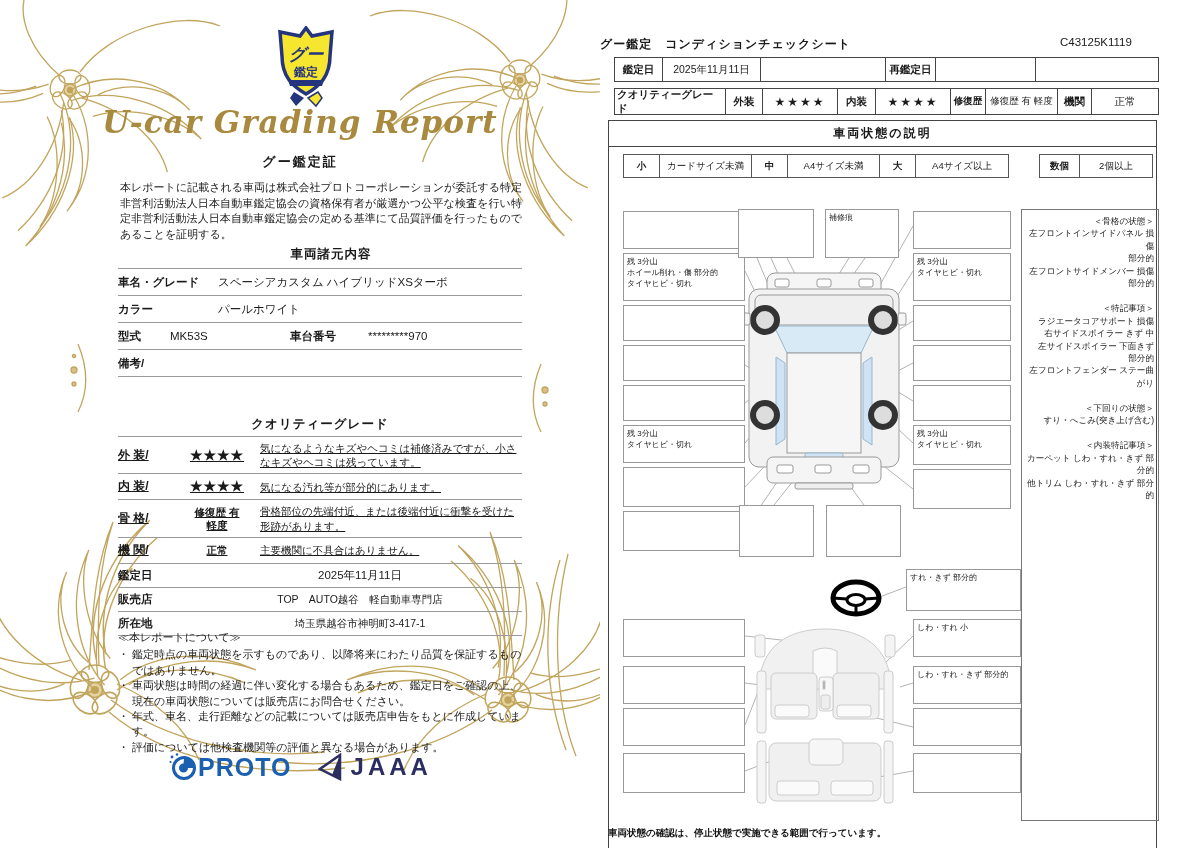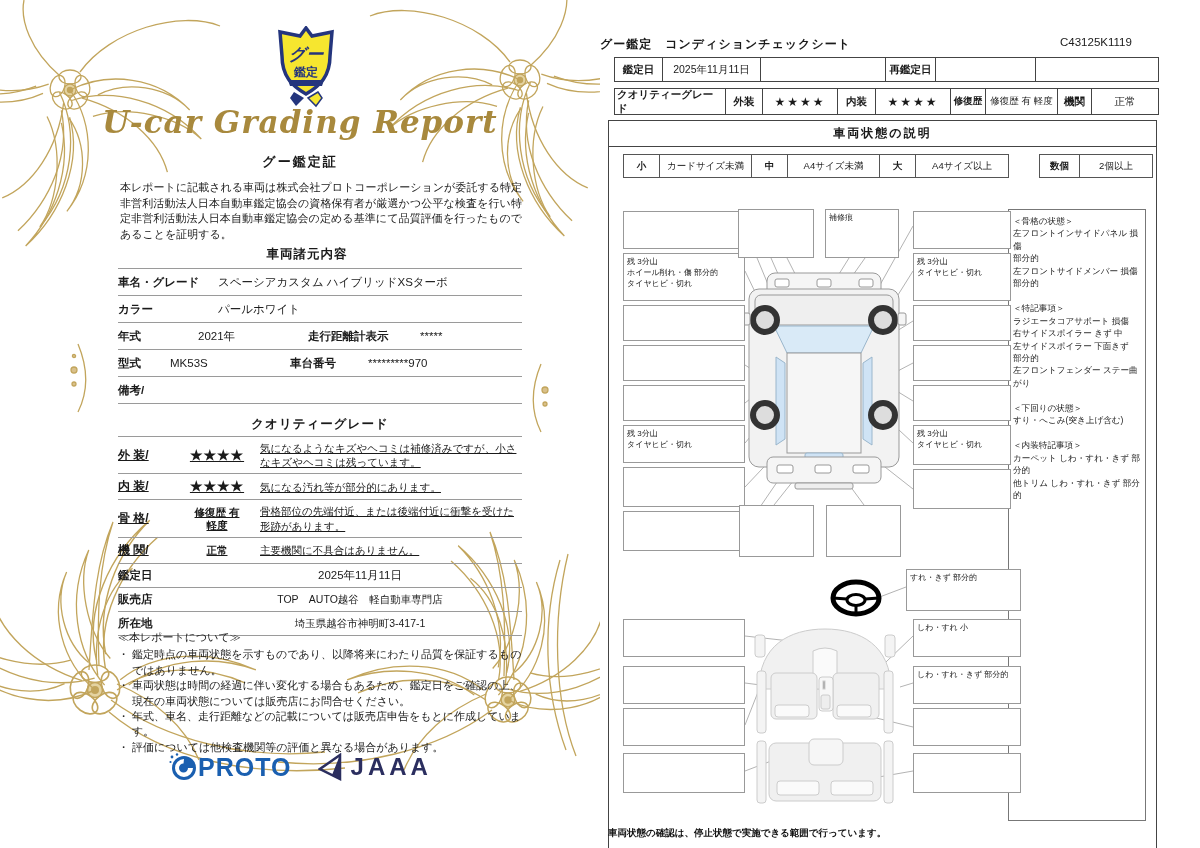--- a/index.html
+++ b/index.html
@@ -39,21 +39,21 @@
   .cell:last-child{border-right:none;}
   .cell.b{font-weight:bold;}
   .stars2{font-size:12px;letter-spacing:2px;}
   #main-box{left:8px;top:120px;width:549px;height:820px;border:1.5px solid #444;box-sizing:border-box;padding-left:40px;}
   #mb-head{left:0;top:0;width:100%;height:26px;border-bottom:1.5px solid #444;display:flex;align-items:center;justify-content:center;font-weight:bold;font-size:12px;letter-spacing:2px;box-sizing:border-box;}
   .legend{display:flex;border:1px solid #555;height:22px;box-sizing:content-box;}
   .lcell{border-right:1px solid #555;display:flex;align-items:center;justify-content:center;font-size:9.5px;box-sizing:border-box;}
   .lcell:last-child{border-right:none;}
   .lcell.k{font-weight:bold;}
   .tire-note{left:14px;top:62px;font-size:8px;line-height:1.5;color:#111;}
-  #cond-col{left:399px;top:88px;width:138px;height:612px;border:1px solid #777;box-sizing:border-box;padding:5px 4px;font-size:8.6px;line-height:1.45;white-space:pre-line;color:#222;}
+  #cond-col{left:412px;top:88px;width:138px;height:612px;border:1px solid #777;box-sizing:border-box;padding:5px 4px;font-size:8.6px;line-height:1.45;white-space:pre-line;color:#222;text-align:right;}
   .abox{position:absolute;border:1px solid #999;background:#fff;font-size:8px;line-height:1.4;padding:2px 3px;white-space:pre-line;box-sizing:border-box;color:#222;}
   #rp-footer{left:8px;top:827px;width:549px;font-size:9.5px;font-weight:bold;color:#111;}
 </style>
 </head>
 <body>
 
 <div id="left-page" class="abs">
 
   <svg class="abs" width="600" height="848" viewBox="0 0 600 848" style="left:0;top:0;" fill="none" stroke="#c2a55c" stroke-width="1.3">
     <defs>
@@ -134,35 +134,29 @@
     <text x="32" y="50" text-anchor="middle" font-size="12" font-weight="bold" fill="#24357d" font-family="Liberation Sans, sans-serif">鑑定</text>
     <path d="M14,54 L50,54 L48,60 L16,60 Z" fill="#24357d"></path>
     <path d="M20,66 L30,72 L22,80 L16,72 Z" fill="#24357d"></path>
     <path d="M44,66 L34,72 L42,80 L48,72 Z" fill="#f6e62f" stroke="#24357d" stroke-width="1.5"></path>
   </svg>
 
   <div class="abs lp-title">U-car Grading Report</div>
   <div class="abs lp-subtitle">グー鑑定証</div>
   <div class="abs lp-intro">本レポートに記載される車両は株式会社プロトコーポレーションが委託する特定非営利活動法人日本自動車鑑定協会の資格保有者が厳選かつ公平な検査を行い特定非営利活動法人日本自動車鑑定協会の定める基準にて品質評価を行ったものであることを証明する。</div>
 
-  <div class="abs lp-sec-title" style="left:105px;top:246px;">車両諸元内容</div>
+  <div class="abs lp-sec-title" style="left:129px;top:246px;">車両諸元内容</div>
   <div class="abs lp-table" style="top:268px;">
     <div class="lp-row">
       <span class="lp-lab" style="width:100px;">車名・グレード</span>
       <span>スペーシアカスタム ハイブリッドXSターボ</span>
     </div>
     <div class="lp-row">
       <span class="lp-lab" style="width:100px;font-family:Liberation Serif, serif;">カラー</span>
       <span>パールホワイト</span>
-    </div>
-    <div class="lp-row">
-      <span class="lp-lab" style="width:80px;">年式</span>
-      <span style="width:110px;">2021年</span>
-      <span class="lp-lab" style="width:112px;">走行距離計表示</span>
-      <span>*****</span>
     </div>
     <div class="lp-row">
       <span class="lp-lab" style="width:52px;">型式</span>
       <span style="width:120px;">MK53S</span>
       <span class="lp-lab" style="width:78px;">車台番号</span>
       <span>*********970</span>
     </div>
     <div class="lp-row">
       <span class="lp-lab">備考/</span>
     </div>

